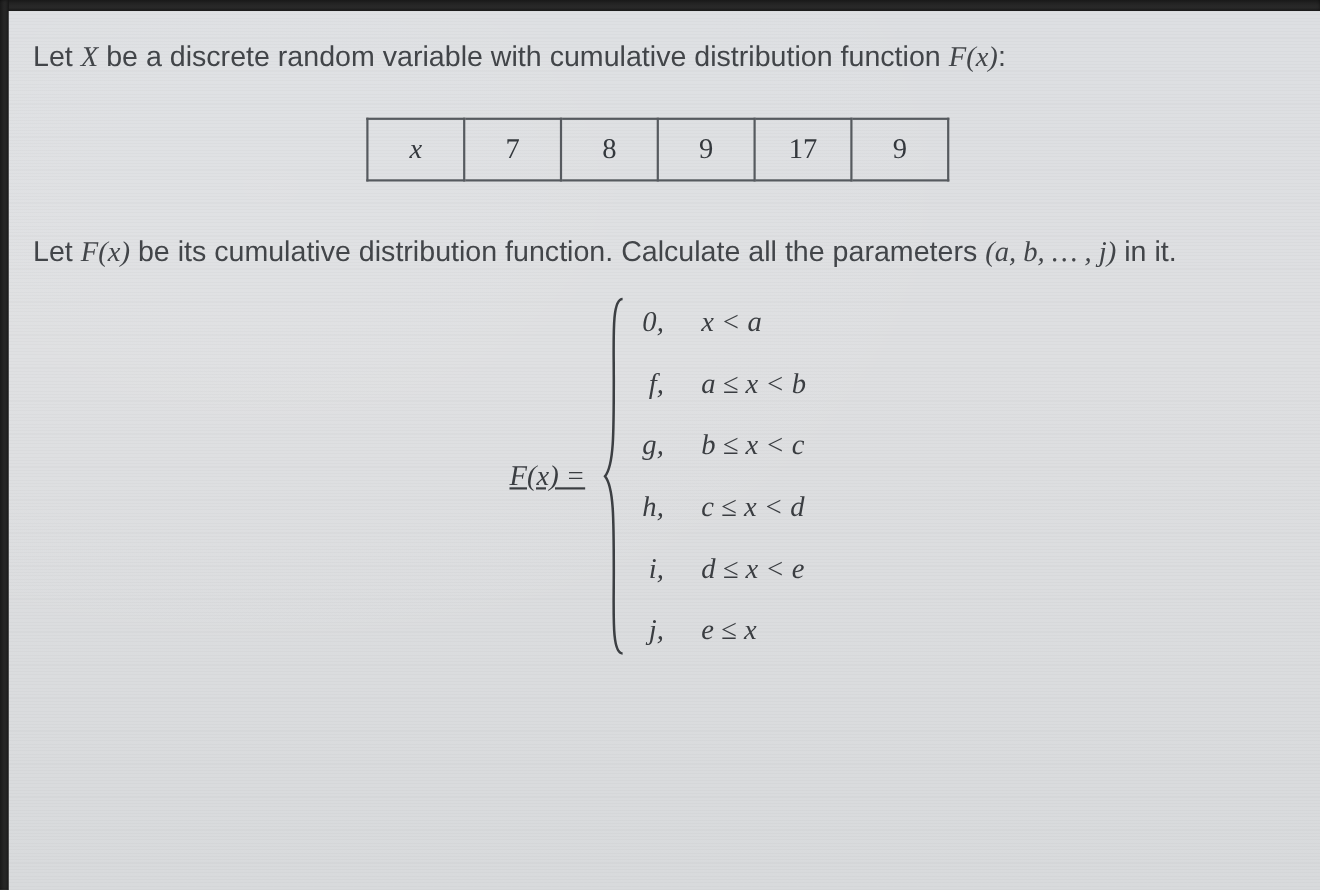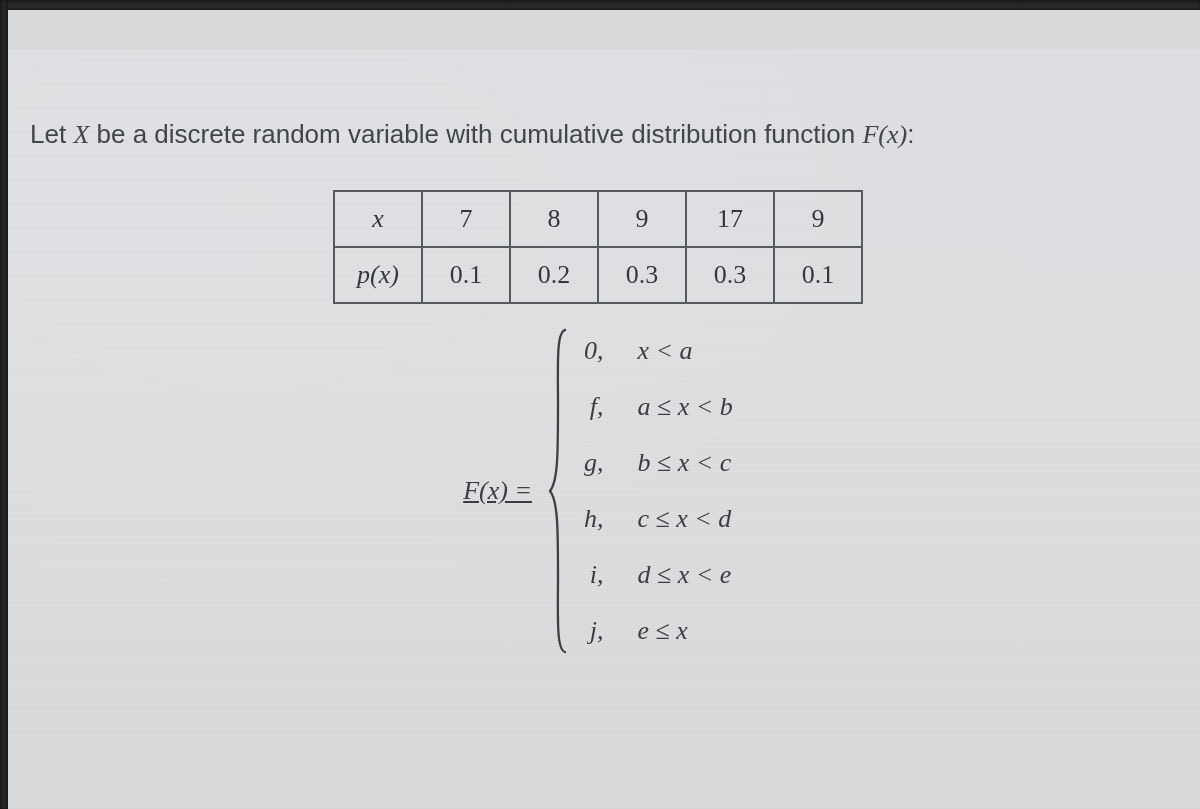--- a/index.html
+++ b/index.html
@@ -32,24 +32,23 @@
   .screen {
     position: absolute;
     left: 8px;
     top: 10px;
     right: 0;
     bottom: 0;
     background:
       repeating-linear-gradient(0deg, rgba(0,0,0,.018) 0 1px, transparent 1px 3px),
       radial-gradient(ellipse at 20% 20%, rgba(255,255,255,.08), transparent 55%),
       linear-gradient(180deg,#dddfe2 0%, #dedfe1 40%, #d8dadc 100%);
-    padding: 67px 34px 20px 22px;
+    padding: 24px 34px 20px 22px;
     box-sizing: border-box;
     color: #3d4044;
-    margin-top: 40px;
   }
   .line1, .line2 {
     font-size: 26px;
     line-height: 1.35;
     color: #424549;
   }
   .line1 .var, .line2 .var {
     font-family: Georgia, "Times New Roman", serif;
     font-style: italic;
   }
@@ -137,31 +136,26 @@
   <table class="ptable">
     <tbody>
         <tr>
       <td class="rowhead">x</td>
       <td>7</td>
       <td>8</td>
       <td>9</td>
       <td>17</td>
       <td>9</td>
     </tr>
-    <tr>
-      <td class="rowhead">p(x)</td>
-      <td>0.1</td>
-      <td>0.2</td>
-      <td>0.3</td>
-      <td>0.3</td>
-      <td>0.1</td>
-    </tr>
   </tbody>
     </table>
 
+  <div class="line2">
+    <span>Let </span><span class="fn">F(x)</span><span> be its cumulative distribution function. Calculate all the parameters </span><span class="fn">(a, b, … , j)</span><span> in it.</span>
+  </div>
 
   <div class="cdf-area">
     <div class="cdf-wrap">
       <div class="eqlabel">
         <span class="fn">F(x) =</span>
       </div>
       <div class="brace-col">
         <svg viewBox="0 0 20 340" preserveAspectRatio="none">
           <path d="M18 4 C8 4 10 40 10 80 C10 130 10 160 2 170 C10 180 10 210 10 260 C10 300 8 336 18 336" fill="none" stroke="#3c3f43" stroke-width="2.3"></path>
         </svg>

